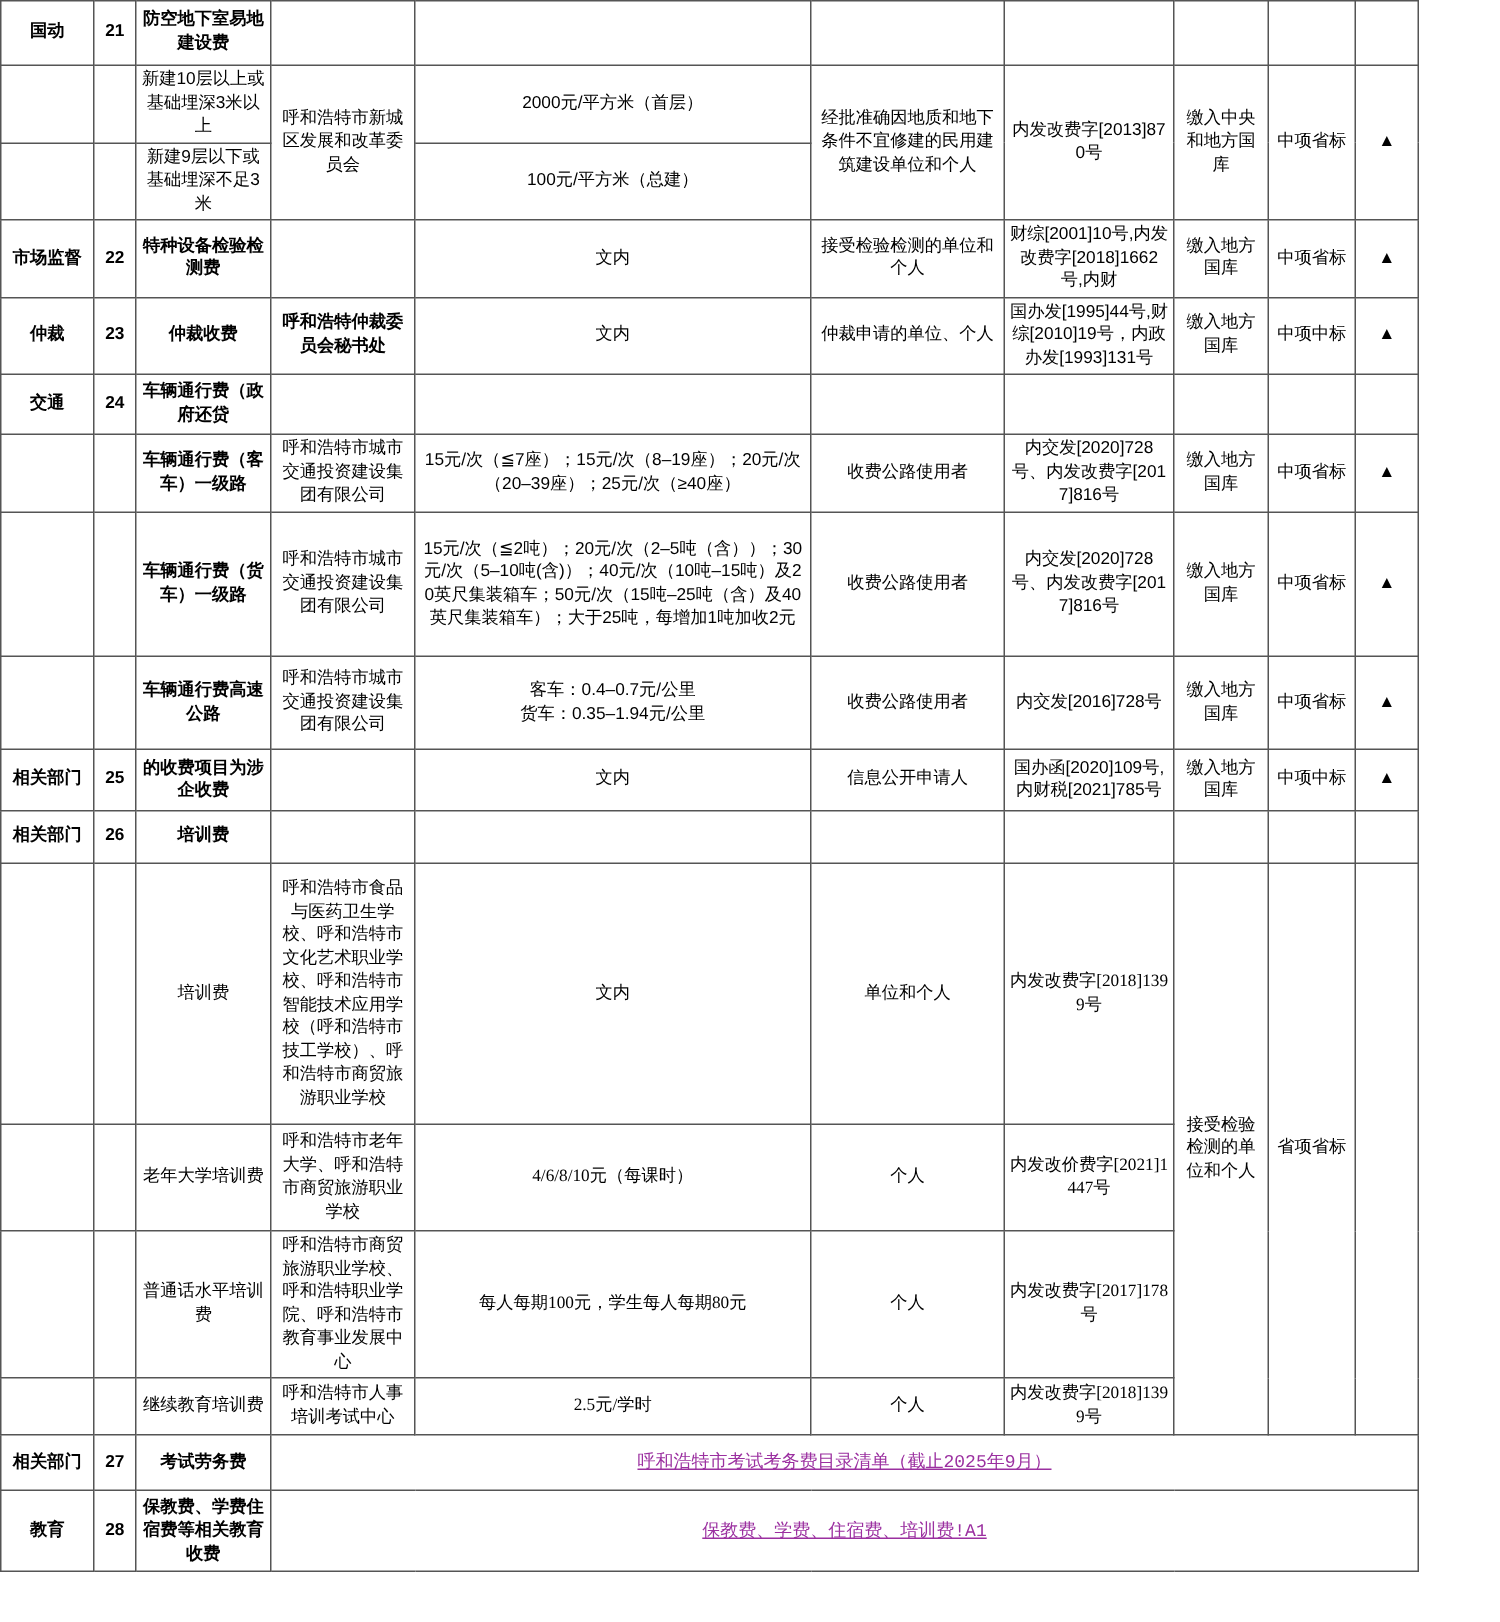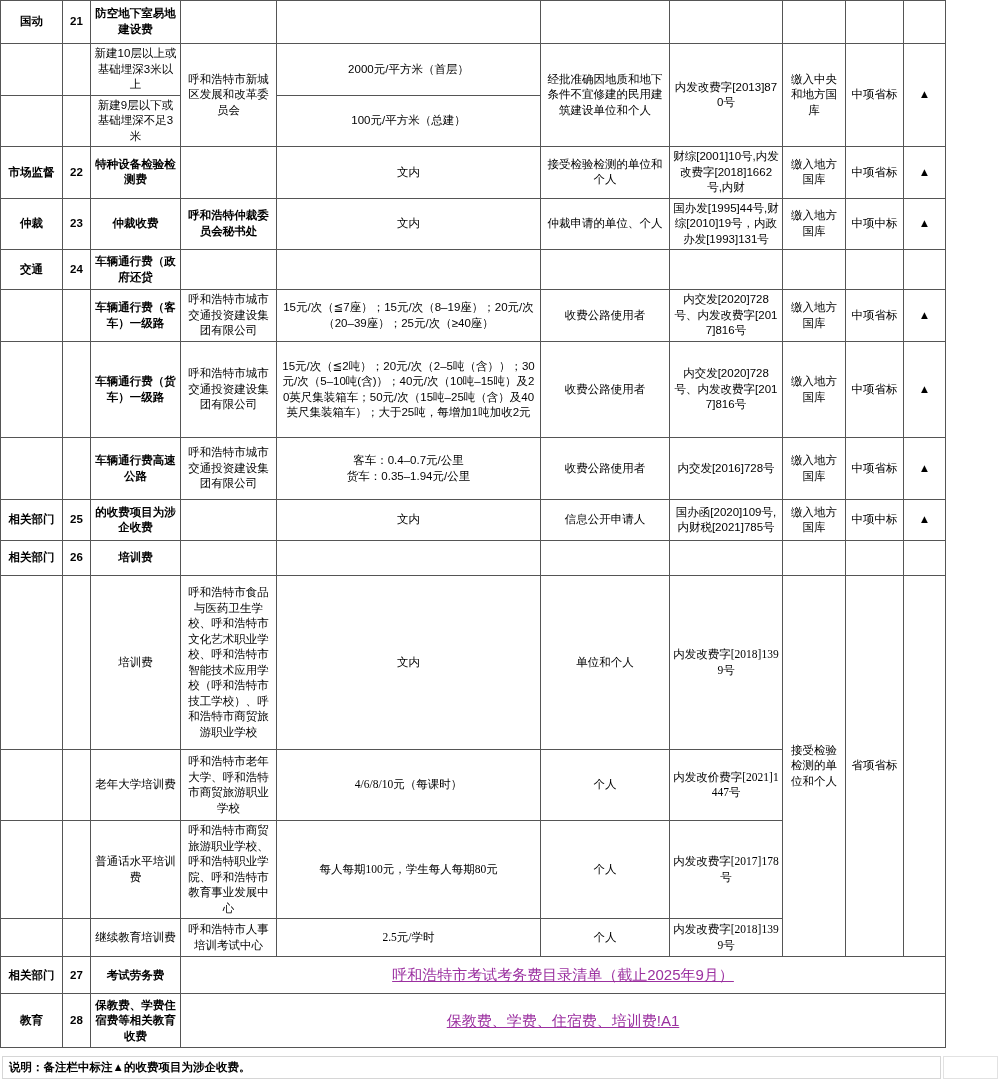--- a/index.html
+++ b/index.html
@@ -22,21 +22,21 @@
     vertical-align:middle;
     padding:2px 3px;
     color:#000;
     word-break:break-all;
     overflow:hidden;
   }
   td.b{font-weight:bold;}
   td.song{font-family:"Liberation Serif","DejaVu Serif",serif;font-size:11px;}
   td.mark{font-size:13px;}
   td.blank{border-color:#d9d9d9;}
-  .lnk{color:#9b30a0;text-decoration:underline;font-family:Liberation Sans, sans-serif;font-size:15px;cursor:pointer;margin-top:48px;}
+  .lnk{color:#9b30a0;text-decoration:underline;font-family:Liberation Mono, monospace;font-size:12px;cursor:pointer;margin-top:48px;}
   .notes{width:1000px;}
   table.notes td{
     border:1px solid #d6d6d6;
     font-size:11.5px;
     font-weight:bold;
     padding:3px 6px;
     color:#000;
     text-align:left;
     vertical-align:middle;
     line-height:1.3;
@@ -260,27 +260,14 @@
         <td colspan="7">
           <span class="lnk">保教费、学费、住宿费、培训费!A1</span>
         </td>
       </tr>
 
     </tbody>
   </table>
 
   <div class="rail"></div>
 
-  <table class="notes">
-    <colgroup>
-      <col style="width:945px">
-      <col style="width:55px">
-    </colgroup>
-    <tbody>
-      <tr style="height:18px">
-        <td>说明：备注栏中标注▲的收费项目为涉企收费。</td>
-        <td style="border-color:#e2e2e2"></td>
-      </tr>
-
-    </tbody>
-  </table>
 
 </div>
 
 </body></html>

